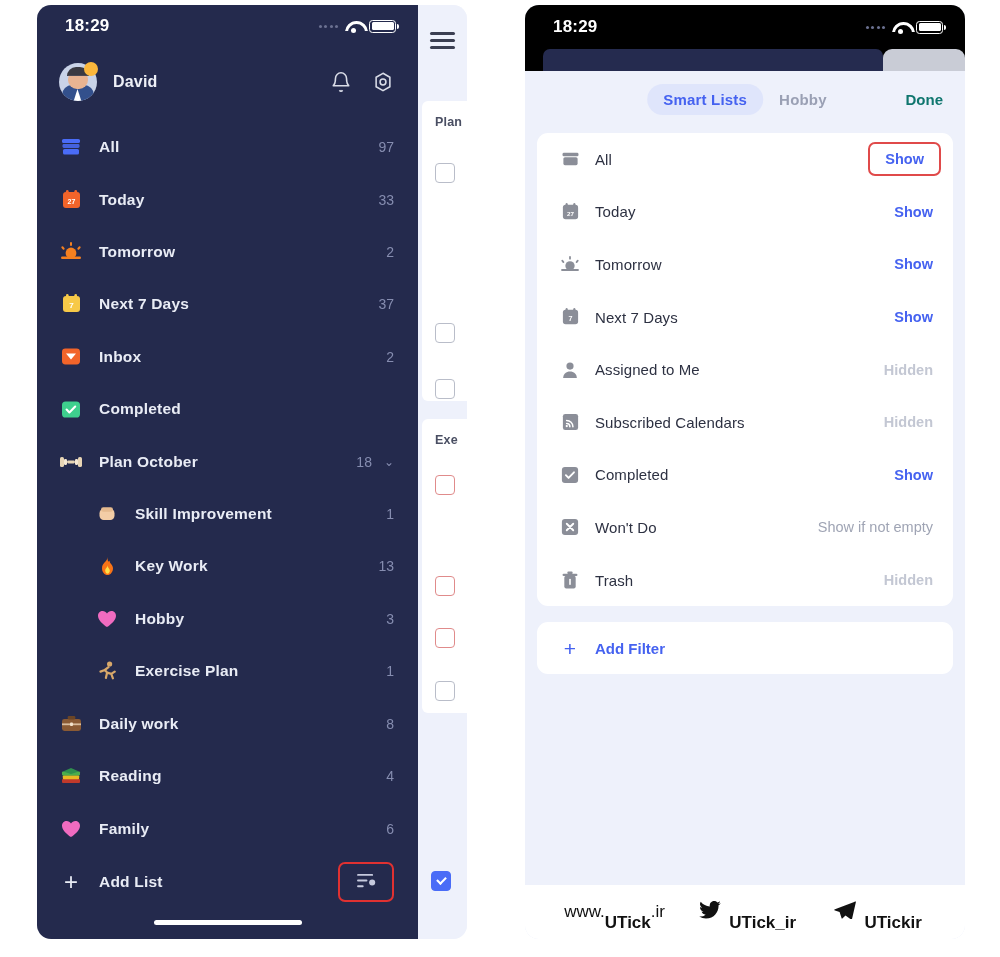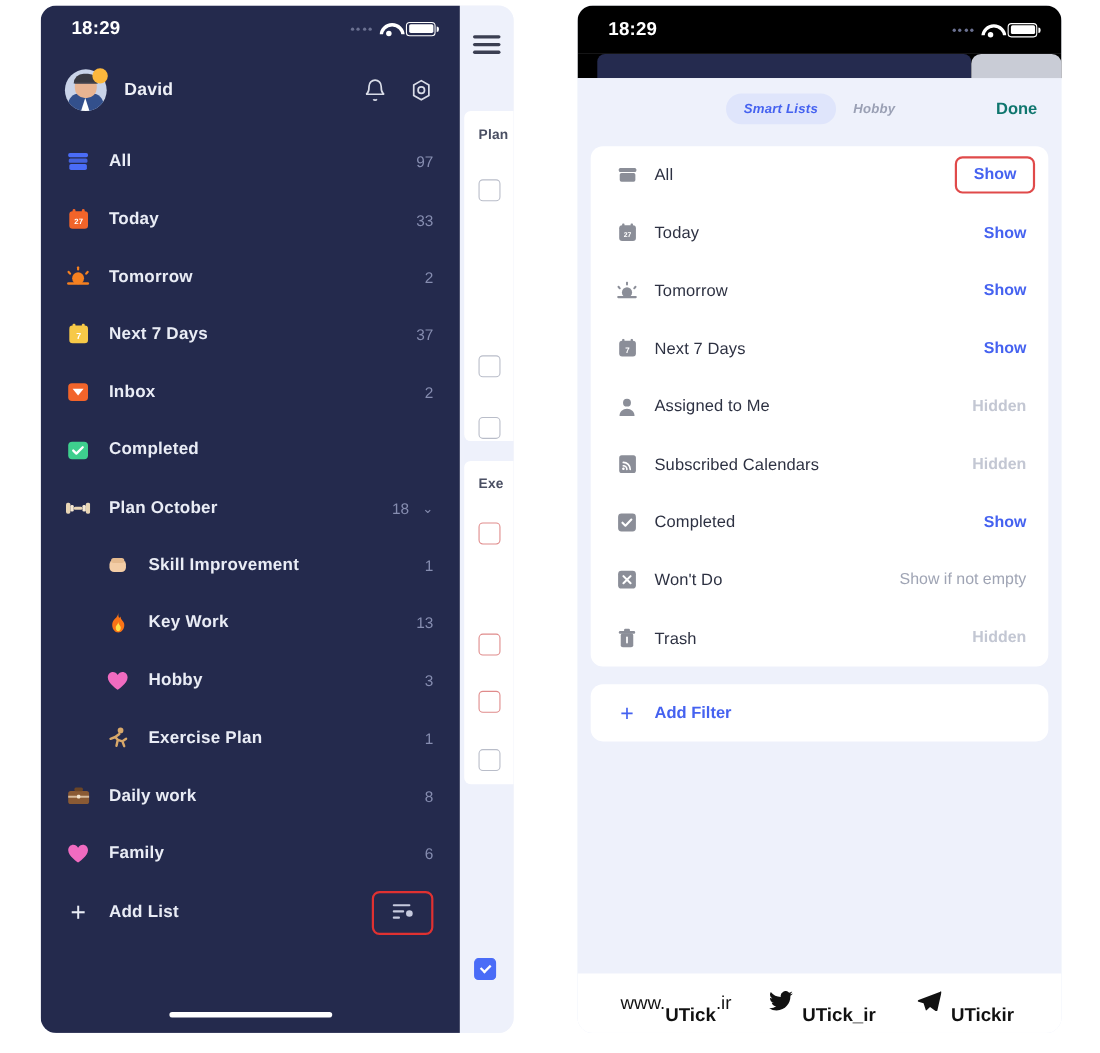--- a/index.html
+++ b/index.html
@@ -115,21 +115,21 @@
   .r-behind{height:22px;background:#000;position:relative;}
   .r-behind .navy{position:absolute;left:18px;top:0;right:82px;height:22px;background:#252b4f;border-radius:7px 7px 0 0;}
   .r-behind .gray{position:absolute;right:0;top:0;width:82px;height:22px;background:#c9ccd6;border-radius:9px 9px 0 0;}
 
   .sheet{position:absolute;left:0;top:66px;width:440px;height:868px;background:#eef1fb;}
   .tabs{height:56px;display:flex;align-items:center;position:relative;}
   .tab-pill{
     position:absolute;left:50%;transform:translateX(-50%);
     display:flex;align-items:center;gap:0;
   }
-  .tab{font-size:12px;font-weight:700;padding:7px 16px;border-radius:16px;letter-spacing:.2px;font-style:italic;}
+  .tab{font-size:15px;font-weight:700;padding:7px 16px;border-radius:16px;letter-spacing:.2px;}
   .tab.active{background:#dfe5fb;color:#4562f0;}
   .tab.inactive{color:#9aa0b4;}
   .done-btn{position:absolute;right:22px;color:#0f766e;font-size:15px;font-weight:700;}
 
   .card{
     margin:6px 12px 0 12px;background:#fff;border-radius:11px;overflow:hidden;
   }
   .srow{display:flex;align-items:center;height:52.6px;padding:0 20px 0 22px;}
   .srow-ic{width:22px;flex:none;display:flex;align-items:center;justify-content:center;}
   .srow-lbl{font-size:15px;color:#2d3142;font-weight:500;margin-left:14px;letter-spacing:.1px;}
@@ -352,20 +352,32 @@
             <span class="nav-ic">
               <svg width="21" height="17" viewBox="0 0 21 17">
                 <rect x="1" y="4" width="19" height="12" rx="2.4" fill="#8a5a34"></rect>
                 <rect x="6.6" y="1" width="7.8" height="3.4" rx="1.4" fill="#6b4526"></rect>
                 <rect x="1" y="8.4" width="19" height="1.8" fill="#d8bb9c"></rect>
                 <rect x="9" y="7.6" width="3" height="3.4" rx="1" fill="#f3e3cd"></rect>
               </svg>
             </span>
             <div class="nav-lbl">Daily work</div>
             <div class="nav-cnt">8</div>
+          </div>
+          <div class="nav-row">
+            <span class="nav-ic">
+              <svg width="20" height="18" viewBox="0 0 20 18">
+                <rect x="1" y="12" width="18" height="4" rx="1" fill="#c0392b"></rect>
+                <rect x="1.8" y="8.2" width="16.4" height="4" rx="1" fill="#e8b923"></rect>
+                <rect x="1" y="4.4" width="18" height="4" rx="1" fill="#4cae4c"></rect>
+                <path d="M2 4.4 10 1l8 3.4-8 2.6z" fill="#2f8f4e"></path>
+              </svg>
+            </span>
+            <div class="nav-lbl">Reading</div>
+            <div class="nav-cnt">4</div>
           </div>
           <div class="nav-row">
             <span class="nav-ic">
               <svg width="20" height="18" viewBox="0 0 20 18">
                 <path d="M10 17S1 11.3 1 5.9C1 2.9 3.2 1 5.6 1 7.4 1 9.1 2 10 3.6 10.9 2 12.6 1 14.4 1 16.8 1 19 2.9 19 5.9 19 11.3 10 17 10 17z" fill="#f06bc0"></path>
               </svg>
             </span>
             <div class="nav-lbl">Family</div>
             <div class="nav-cnt">6</div>
           </div>

